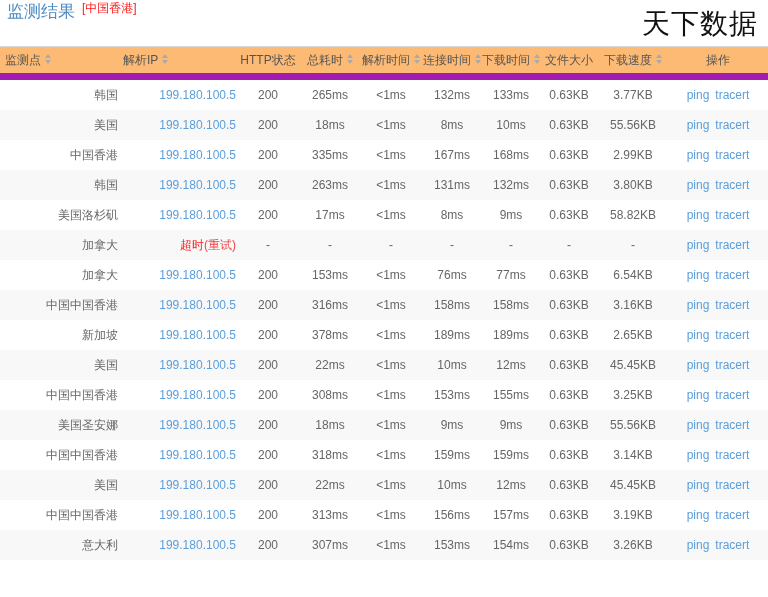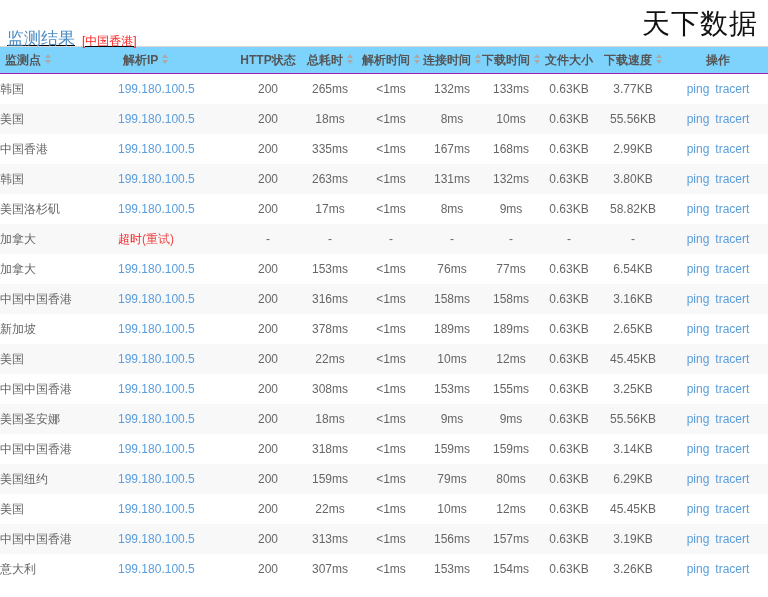--- a/index.html
+++ b/index.html
@@ -2,37 +2,37 @@
 <html><head>
 <meta charset="utf-8">
 <style>
   html,body{margin:0;padding:0;}
   body{
     width:768px;height:597px;overflow:hidden;background:#fff;
     font-family:"Liberation Sans","DejaVu Sans",sans-serif;
     -webkit-font-smoothing:antialiased;
   }
   .topbar{position:relative;height:46px;background:#fff;}
-  .title-wrap{position:absolute;left:7px;top:27px;display:flex;align-items:flex-end;text-decoration:underline;}
+  .title-wrap{position:absolute;left:7px;top:0;display:flex;align-items:flex-start;}
   .page-title{color:#4a8bc2;font-size:17px;}
   .retry-link{color:#fe1b1b;font-size:12px;margin-left:7px;text-decoration:none;cursor:pointer;}
   .logo{position:absolute;right:10px;top:5px;font-size:28px;color:#111;letter-spacing:1px;text-align:right;}
 
   table{width:768px;border-collapse:collapse;table-layout:fixed;font-size:12px;}
   col.c1{width:118px;} col.c2{width:118px;} col.c3{width:64px;}
   col.c4{width:60px;}  col.c5{width:62px;}  col.c6{width:60px;}
   col.c7{width:58px;}  col.c8{width:58px;}  col.c9{width:70px;}
   col.c10{width:auto;}
   thead th{
-    background:#7dd3fc;border-top:1px solid #d9d9d9;border-bottom:1px solid #a21caf;
-    height:26px;font-weight:bold;color:#555;font-size:12px;padding:0;white-space:nowrap;
+    background:#fdba74;border-top:1px solid #d9d9d9;border-bottom:7px solid #a21caf;
+    height:26px;font-weight:normal;color:#555;font-size:12px;padding:0;white-space:nowrap;
   }
   thead th.left{text-align:left;padding-left:5px;}
   tbody td{height:30px;color:#666;padding:0;white-space:nowrap;overflow:hidden;}
-  tbody td.left{text-align:left;}
+  tbody td.left{text-align:right;}
   tbody td.center{text-align:center;}
   tbody tr:nth-child(even){background:#f8f8f8;}
   a.blue{color:#5a9edc;text-decoration:none;cursor:pointer;}
   .timeout-text{color:#fe1b1b;}
   a.retry-inline{color:#ef4444;text-decoration:none;cursor:pointer;}
   .actions a{margin:8px 3px;}
 
   .sort{display:inline-block;vertical-align:middle;margin-left:4px;margin-top:-2px;}
   .sort i{display:block;width:0;height:0;border-left:3px solid transparent;border-right:3px solid transparent;}
   .sort i.up{border-bottom:4px solid #a9a9a9;margin-bottom:2px;}
@@ -227,32 +227,20 @@
         <td class="center">200</td>
         <td class="center">318ms</td>
         <td class="center">&lt;1ms</td>
         <td class="center">159ms</td>
         <td class="center">159ms</td>
         <td class="center">0.63KB</td>
         <td class="center">3.14KB</td>
         <td class="center actions"><a class="blue">ping</a><a class="blue">tracert</a></td>
       </tr>
       <tr>
-        <td class="left">美国纽约</td>
-        <td class="left"><a class="blue">199.180.100.5</a></td>
-        <td class="center">200</td>
-        <td class="center">159ms</td>
-        <td class="center">&lt;1ms</td>
-        <td class="center">79ms</td>
-        <td class="center">80ms</td>
-        <td class="center">0.63KB</td>
-        <td class="center">6.29KB</td>
-        <td class="center actions"><a class="blue">ping</a><a class="blue">tracert</a></td>
-      </tr>
-      <tr>
         <td class="left">美国</td>
         <td class="left"><a class="blue">199.180.100.5</a></td>
         <td class="center">200</td>
         <td class="center">22ms</td>
         <td class="center">&lt;1ms</td>
         <td class="center">10ms</td>
         <td class="center">12ms</td>
         <td class="center">0.63KB</td>
         <td class="center">45.45KB</td>
         <td class="center actions"><a class="blue">ping</a><a class="blue">tracert</a></td>

